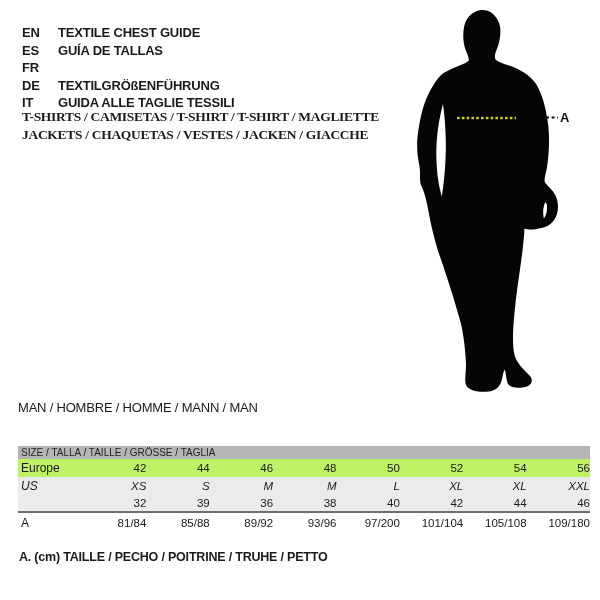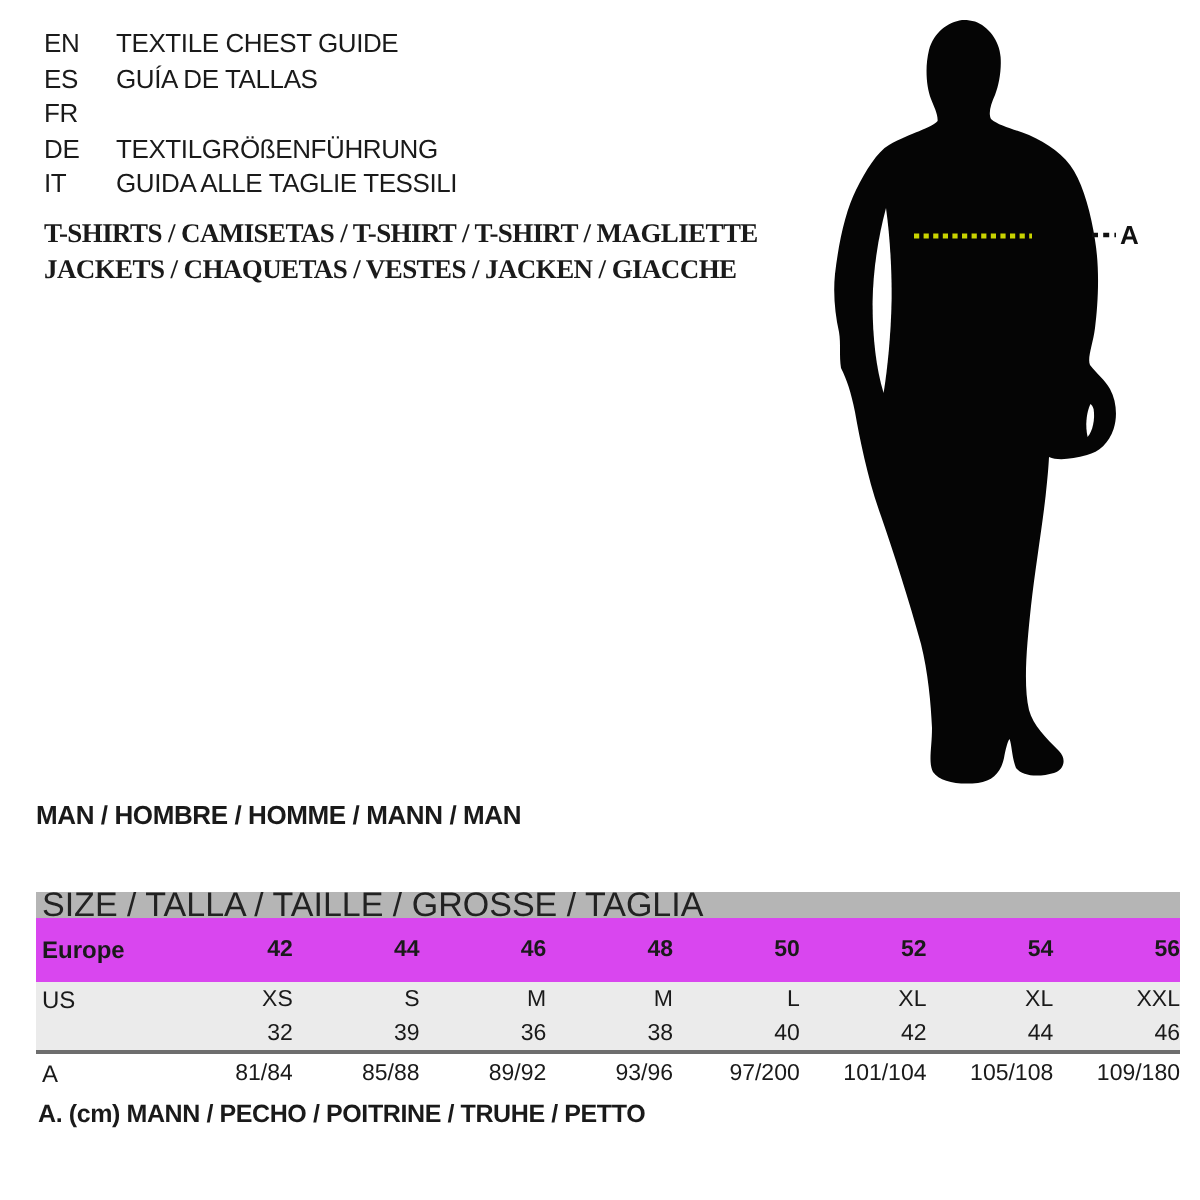--- a/index.html
+++ b/index.html
@@ -1,47 +1,47 @@
 <!DOCTYPE html>
 <html><head>
 <meta charset="utf-8">
 <style>
   html,body { margin:0; padding:0; background:#ffffff; }
   body { width:600px; height:600px; font-family:"Liberation Sans", sans-serif; color:#1a1a1a;
          -webkit-font-smoothing:antialiased; }
   .canvas { position:relative; width:600px; height:600px; overflow:hidden; background:#fff; }
 
   
-  .langs { position:absolute; left:22px; top:13px; font-size:13px; font-weight:400;
+  .langs { position:absolute; left:22px; top:24px; font-size:13px; font-weight:700;
            letter-spacing:-0.2px; }
   .lang-row { display:flex; height:17.5px; line-height:17.5px; white-space:nowrap; }
   .lang-code { width:36px; flex:0 0 36px; }
 
   
   .cats { position:absolute; left:22px; top:108px; font-size:13.5px; font-weight:700;
           letter-spacing:-0.3px; line-height:18px; white-space:nowrap;font-family:Liberation Serif, serif; }
 
   
   .figure-svg { position:absolute; left:0; top:0; width:600px; height:600px; }
   .a-label { position:absolute; left:560px; top:110px; font-size:13px; font-weight:700; color:#111; }
 
   
-  .section-title { position:absolute; left:18px; top:400px; font-size:13px; font-weight:700;
+  .section-title { position:absolute; left:18px; top:400px; font-size:13px; font-weight:400;
                    letter-spacing:-0.2px; white-space:nowrap; }
 
   
   table.sizes { position:absolute; left:18px; top:446px; width:572px; border-collapse:collapse;
                 table-layout:fixed; font-size:11.5px; color:#1a1a1a; }
   table.sizes td { padding:0; text-align:right; vertical-align:middle; overflow:hidden;
                    white-space:nowrap; }
   table.sizes td.lbl { text-align:left; padding-left:3px; font-size:12px; }
   tr.t-head td { background:#b5b5b5; height:13px; line-height:13px; text-align:left;
-                 padding-left:3px; font-size:17px; color:#222;margin-left:20px; }
-  tr.r-europe td { background:#d946ef; height:32px;font-weight:bold; }
-  tr.r-us td { background:#ebebeb; height:18px; }
+                 padding-left:3px; font-size:10px; color:#222;margin-left:20px; }
+  tr.r-europe td { background:#bef264; height:18px; }
+  tr.r-us td { background:#ebebeb; height:18px;font-style:italic; }
   tr.r-num td { background:#ebebeb; height:16px; }
   tr.r-a td { background:#ffffff; height:20px; border-top:2px solid #6e6e6e; }
 
   
   .footnote { position:absolute; left:19px; top:550px; font-size:12.5px; font-weight:700;
               letter-spacing:-0.2px; white-space:nowrap; }
 </style>
 </head>
 <body>
 
@@ -185,15 +185,15 @@
       <td>89/92</td>
       <td>93/96</td>
       <td>97/200</td>
       <td>101/104</td>
       <td>105/108</td>
       <td>109/180</td>
     </tr>
   </tbody>
     </table>
 
-  <div class="footnote">A. (cm) MANN / PECHO / POITRINE / TRUHE / PETTO</div>
+  <div class="footnote">A. (cm) TAILLE / PECHO / POITRINE / TRUHE / PETTO</div>
 
 </div>
 
 </body></html>

